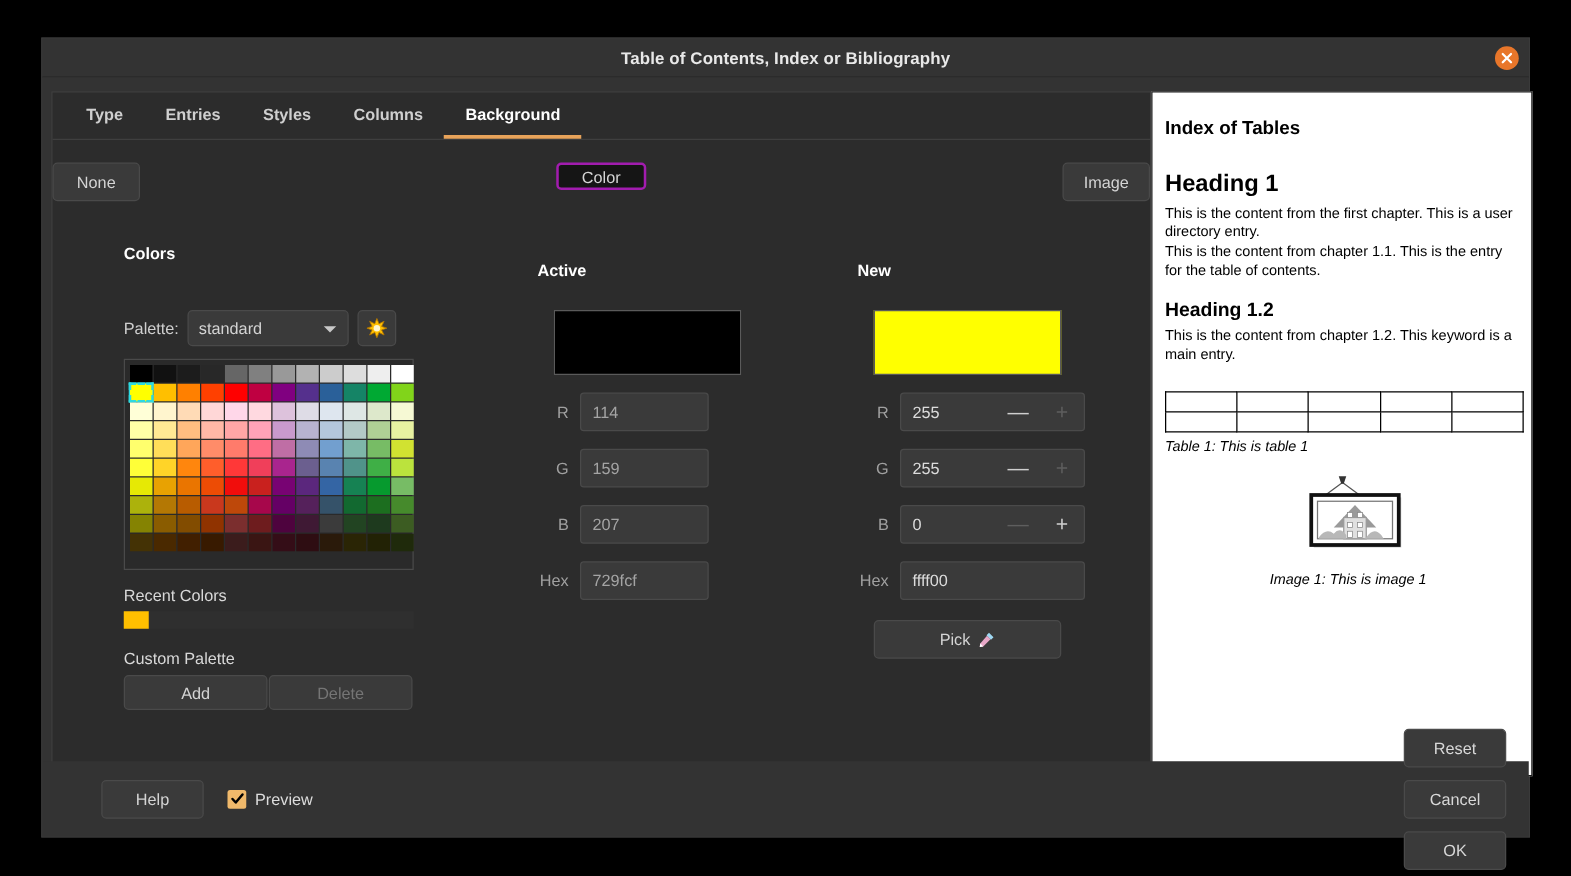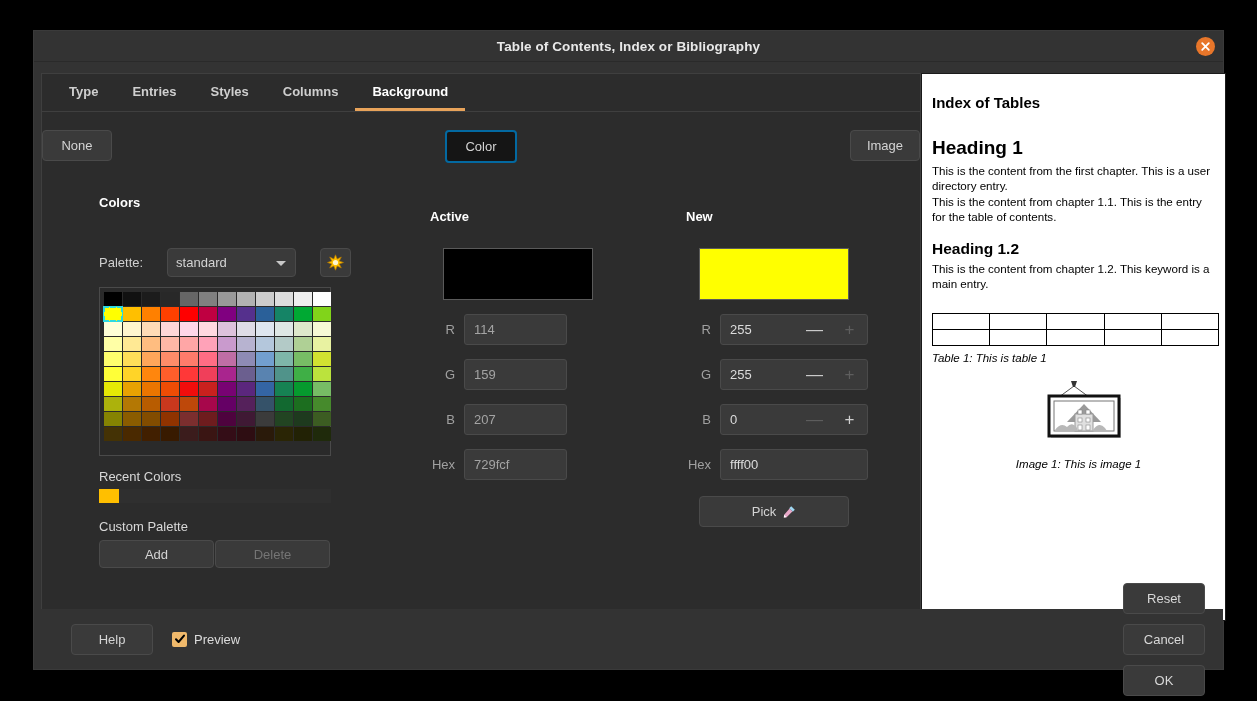--- a/index.html
+++ b/index.html
@@ -99,27 +99,27 @@
     background: #3a3a3a;
     border: 1px solid #4a4a4a;
     border-radius: 4px;
     color: #d4d4d4;
     font-size: 13px;
     display: flex; align-items: center; justify-content: center;
     cursor: pointer;
   }
   .mode-btn.selected {
     background: #151515;
-    border: 2px solid #0369a1;
-    width: 72px; height: 33px;
+    border: 2px solid #a21caf;
+    width: 72px; height: 22px;
   }
 
   
   #colors-block { position: absolute; left: 57px; top: 135px; width: 300px; }
-  #palette-row { display: flex; align-items: center; gap: 24px; margin-top: 24px; }
+  #palette-row { display: flex; align-items: center; gap: 7px; margin-top: 24px; }
   #palette-label { color: #cfcfcf; font-size: 13px; }
   #palette-select {
     width: 129px; height: 29px;
     background: #3a3a3a;
     border: 1px solid #4a4a4a;
     border-radius: 4px;
     display: flex; align-items: center;
     padding: 0 8px;
     color: #d4d4d4;
     font-size: 13px;
@@ -319,21 +319,21 @@
   #bottom-bar {
     height: 60px;
     min-height: 60px;
     background: #333333;
     display: flex;
     align-items: center;
     padding: 0 8px 0 8px;
     position: relative;
   }
   #help-btn {
-    margin-left: 29px;
+    margin-left: 39px;
     width: 82px; height: 31px;
     background: #3a3a3a;
     border: 1px solid #4a4a4a;
     border-radius: 4px;
     color: #d4d4d4;
     font-size: 13px;
     display: flex; align-items: center; justify-content: center;
     cursor: pointer;
   }
   #preview-check-wrap {

